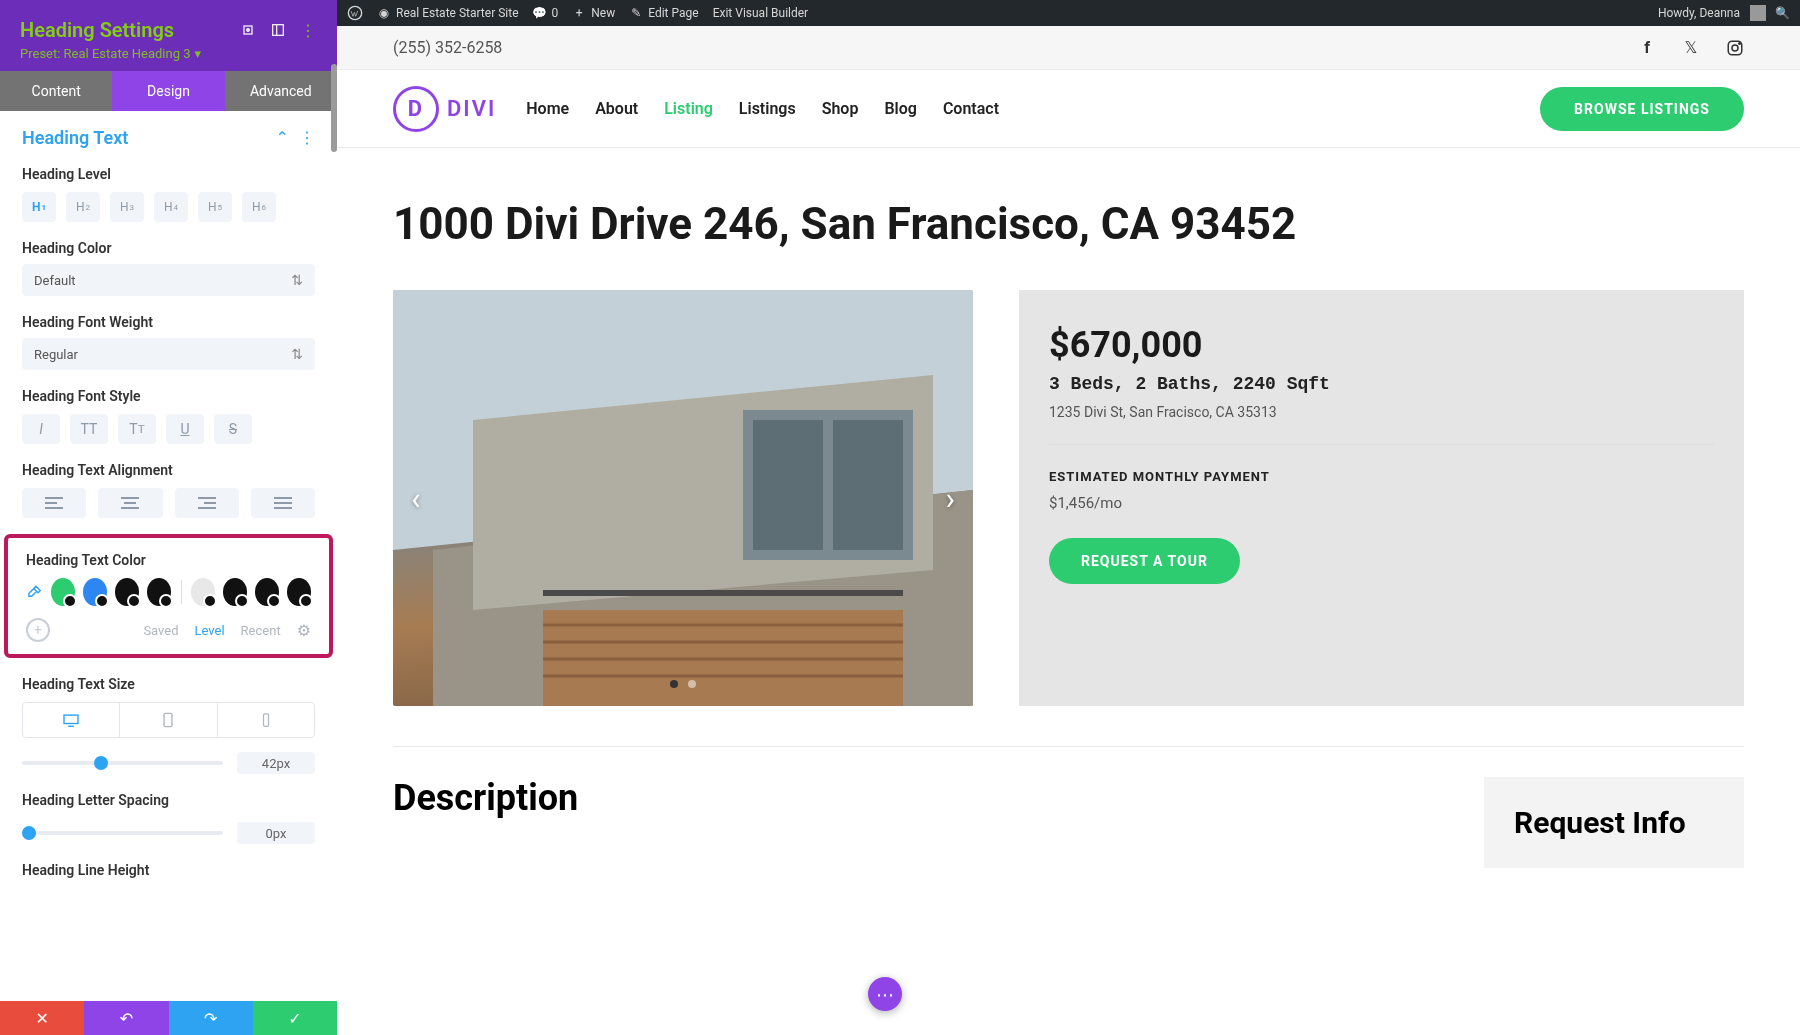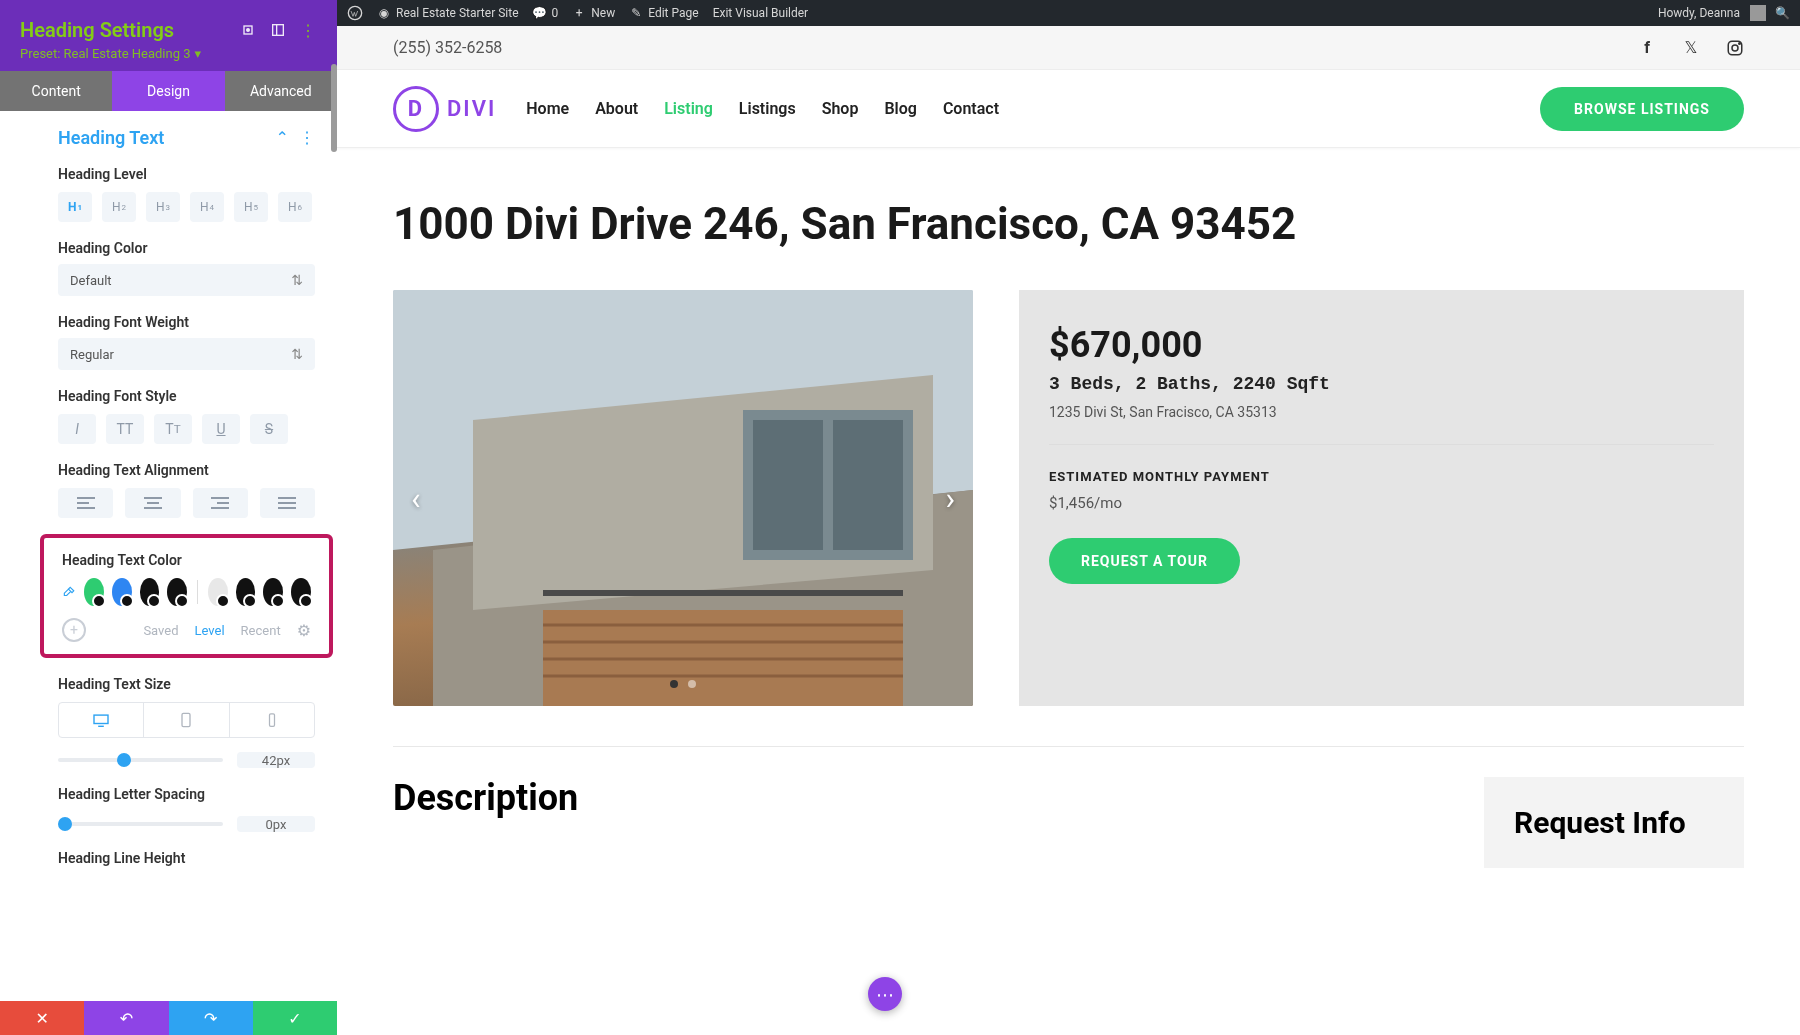--- a/index.html
+++ b/index.html
@@ -9,21 +9,21 @@
 .sidebar { width: 337px; background: #fff; display: flex; flex-direction: column; height: 100%; position: relative; }
 .sidebar-header { background: #6c2eb9; color: #84cc16; padding: 18px 20px 10px; }
 .sidebar-title-row { display: flex; align-items: center; gap: 12px; }
 .sidebar-title { font-size: 20px; font-weight: 600; flex: 1; }
 .header-icon { width: 18px; height: 18px; opacity: .9; display:flex; align-items:center; justify-content:center; }
 .sidebar-preset { font-size: 13px; opacity: .9; margin-top: 4px; display:flex; align-items:center; gap:4px;}
 .tabs { display: flex; background: #737373; }
 .tab { flex: 1; text-align: center; padding: 12px 0; font-size: 14px; color: #fff; cursor: pointer; }
 .tab.active { background: #8e44e6; }
 
-.panel-body { flex:1; overflow-y:auto; padding: 16px 22px 10px; margin-left: 36px; }
+.panel-body { flex:1; overflow-y:auto; padding: 16px 22px 10px; }
 .section-title-row { display:flex; align-items:center; gap:10px;}
 .section-title { color:#2ea3f2; font-size:18px; font-weight:600; flex:1;}
 .section-caret { color:#2ea3f2; }
 .section-dots { color:#2ea3f2; }
 
 .field-label { font-size: 14px; font-weight: 600; color:#333; margin-top:18px; }
 .h-levels { display:flex; gap:10px; margin-top:10px; }
 .h-level { width:34px; height:30px; background:#f1f5f9; border-radius:4px; display:flex; align-items:center; justify-content:center; font-size:12px; color:#8f9aa8; cursor:pointer;}
 .h-level.active { color:#2ea3f2; font-weight:700; }
 .h-level sub { font-size:8px; margin-left:1px;}
@@ -51,21 +51,21 @@
 .gear-sm { color:#b0b6bf; }
 
 .device-tabs { display:flex; border:1px solid #e3e6eb; border-radius:4px; margin-top:10px;}
 .device-tab { flex:1; height:34px; display:flex; align-items:center; justify-content:center; border-right:1px solid #e3e6eb; cursor:pointer; color:#b0b6bf;}
 .device-tab:last-child { border-right:none;}
 .device-tab.active { color:#2ea3f2;}
 
 .slider-row { display:flex; align-items:center; gap:14px; margin-top:14px;}
 .slider-track { flex:1; height:4px; background:#e8ebef; border-radius:2px; position:relative;}
 .slider-thumb { position:absolute; top:-5px; width:14px; height:14px; border-radius:50%; background:#2ea3f2;}
-.slider-val { width:78px; height:16px; background:#f1f5f9; border-radius:4px; display:flex; align-items:center; justify-content:center; font-size:13px; color:#666;}
+.slider-val { width:78px; height:22px; background:#f1f5f9; border-radius:4px; display:flex; align-items:center; justify-content:center; font-size:13px; color:#666;}
 
 .sidebar-footer { display:flex; height:34px;}
 .foot-btn { flex:1; display:flex; align-items:center; justify-content:center; color:#fff; cursor:pointer;}
 .fb-red { background:#e74c3c;}
 .fb-purple { background:#8e44e6;}
 .fb-blue { background:#2ea3f2;}
 .fb-green { background:#2ecc71;}
 
 
 .scroll-ind { position:absolute; right:0; top:64px; width:6px; height:88px; background:#9b9b9b; border-radius:3px;}

